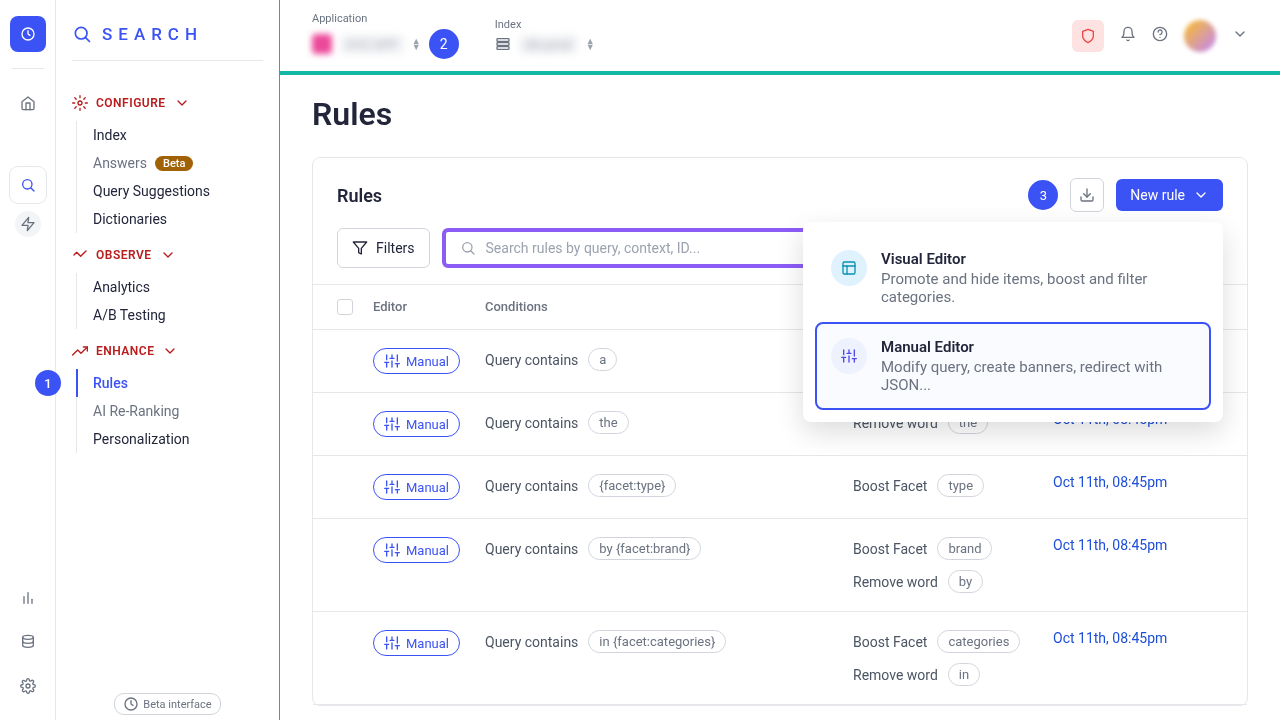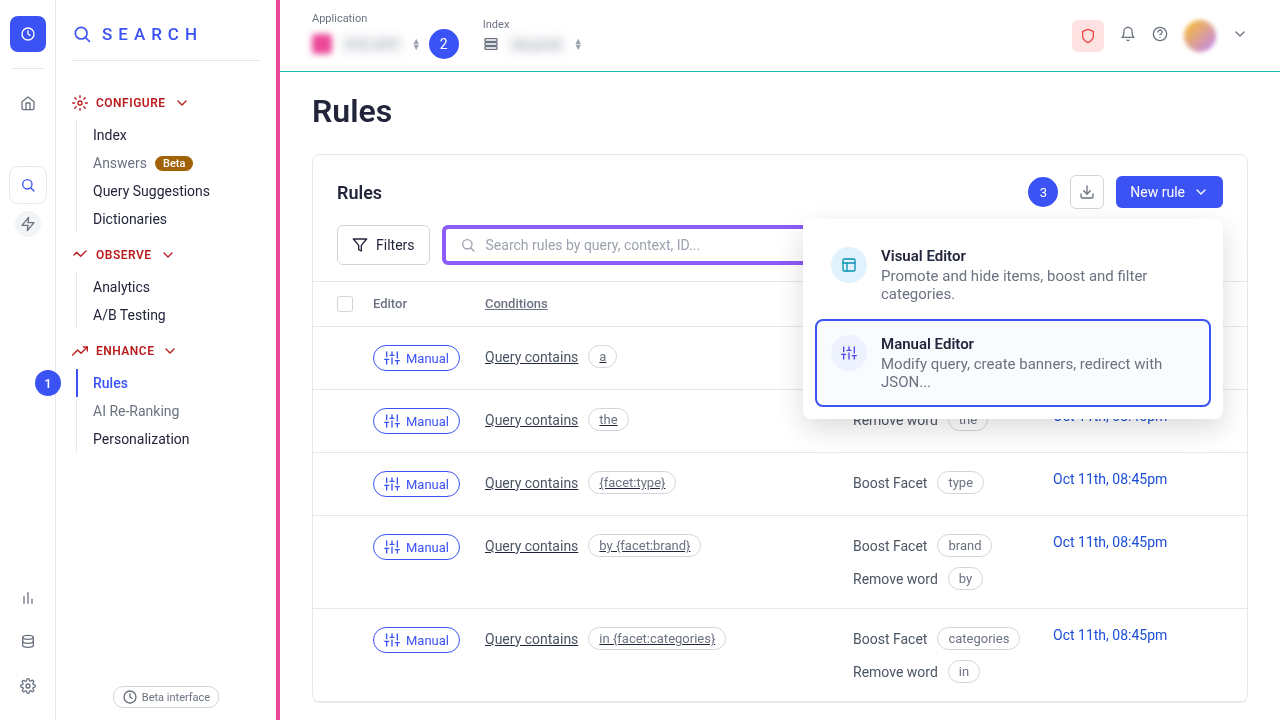--- a/index.html
+++ b/index.html
@@ -4,35 +4,35 @@
 <style>
 * { box-sizing: border-box; margin: 0; padding: 0; font-family: -apple-system, BlinkMacSystemFont, 'Segoe UI', Roboto, sans-serif; }
 body { background: #fff; color: #23263b; font-size: 14px; width: 1280px; height: 720px; overflow: hidden; }
 .app { display: flex; height: 100%; }
 .rail { width: 56px; background: #fff; border-right: 1px solid #e5e7eb; display: flex; flex-direction: column; align-items: center; padding-top: 16px; gap: 8px; }
 .rail-item { width: 36px; height: 36px; display: flex; align-items: center; justify-content: center; border-radius: 8px; cursor: pointer; color: #6b7280; }
 .rail-item.brand { background: #3b52f5; color: #fff; border-radius: 8px; }
 .rail-item.sep { border-bottom: 1px solid #e5e7eb; width: 32px; height: 1px; margin: 8px 0; }
 .rail-item.active { box-shadow: 0 0 0 1px #e5e7eb; }
 .rail-bottom { margin-top: auto; display: flex; flex-direction: column; align-items: center; gap: 8px; padding-bottom: 16px; }
-.sidebar { width: 224px; padding: 24px 16px 12px 16px; border-right: 4px solid #ec4899; display: flex; flex-direction: column; }
+.sidebar { width: 224px; padding: 24px 16px 5px 16px; border-right: 1px solid #ec4899; display: flex; flex-direction: column; }
 .sb-title { display: flex; align-items: center; gap: 10px; margin-bottom: 20px; padding-bottom: 16px; border-bottom: 1px solid #e5e7eb;}
 .sb-title .logo { width: 20px; height: 20px; color: #3b52f5; }
 .sb-title-text { font-size: 17px; font-weight: 500; letter-spacing: 6px; color: #3b52f5; }
 .sb-group-head { display: flex; align-items: center; gap: 8px; font-size: 12px; font-weight: 600; color: #b91c1c; letter-spacing: 0.5px; margin: 14px 0 10px 0; cursor: pointer;}
 .sb-list { display: flex; flex-direction: column; gap: 0; border-left: 1px solid #e5e7eb; margin-left: 4px; }
 .sb-item { padding: 6px 0 6px 16px; font-size: 14px; color: #6b7280; cursor: pointer; position: relative; display: flex; align-items: center; gap: 8px;}
 .sb-item.strong { color: #23263b; }
 .sb-item.active { color: #3b52f5; font-weight: 500; }
 .sb-item.active::before { content: ""; position: absolute; left: -1px; top: 0; bottom: 0; width: 2px; background: #3b52f5; }
 .beta-badge { background: #a16207; color: #fff; font-size: 11px; padding: 1px 8px; border-radius: 10px; font-weight: 500; }
 .sb-count { position: absolute; left: -42px; width: 26px; height: 26px; border-radius: 50%; background: #3b52f5; color: #fff; font-size: 13px; display: flex; align-items: center; justify-content: center; }
 .beta-pill { margin-top: auto; align-self: center; font-size: 11px; color: #6b7280; border: 1px solid #d1d5db; padding: 2px 8px; border-radius: 10px; display: flex; align-items: center; gap: 4px; }
 .main { flex: 1; display: flex; flex-direction: column; overflow: hidden; }
-.topbar { display: flex; align-items: center; padding: 12px 32px; border-bottom: 1px solid #14b8a6; gap: 24px; justify-content: space-between; }
+.topbar { display: flex; align-items: center; padding: 12px 32px; border-bottom: 4px solid #14b8a6; gap: 36px; justify-content: space-between; }
 .top-col { display: flex; flex-direction: column; gap: 4px; }
 .top-label { font-size: 11px; color: #6b7280; }
 .top-value { display: flex; align-items: center; gap: 8px; }
 .blur-box { filter: blur(4px); background: #f3f4f6; color: #9ca3af; border-radius: 4px; padding: 2px 6px; font-size: 13px; }
 .pink-dot { width: 20px; height: 20px; border-radius: 4px; background: #ec4899; filter: blur(3px); }
 .count-chip { width: 30px; height: 30px; border-radius: 50%; background: #3b52f5; color: #fff; display: flex; align-items: center; justify-content: center; font-size: 14px; }
 .topbar-spacer { flex: 1; }
 .topbar-icons { display: flex; align-items: center; gap: 16px; color: #6b7280; }
 .shield-btn { width: 32px; height: 32px; display: flex; align-items: center; justify-content: center; background: #fee2e2; color: #ef4444; border-radius: 6px; }
 .avatar { width: 32px; height: 32px; border-radius: 50%; background: linear-gradient(135deg,#fbbf24,#c084fc); filter: blur(2px); }
@@ -44,21 +44,21 @@
 .panel-title { font-size: 18px; font-weight: 600; flex: 1; }
 .count-badge { width: 30px; height: 30px; border-radius: 50%; background: #3b52f5; color: #fff; display: flex; align-items: center; justify-content: center; font-size: 13px; }
 .icon-btn { width: 34px; height: 34px; border: 1px solid #d1d5db; border-radius: 6px; display: flex; align-items: center; justify-content: center; cursor: pointer; color: #6b7280; }
 .primary-btn { background: #3b52f5; color: #fff; padding: 8px 14px; border-radius: 6px; font-size: 14px; cursor: pointer; display: flex; align-items: center; gap: 8px; border: none; position: relative;}
 .search-row { display: flex; gap: 12px; }
 .filters-btn { border: 1px solid #d1d5db; border-radius: 6px; padding: 8px 14px; font-size: 14px; display: flex; align-items: center; gap: 8px; cursor: pointer; color: #23263b; background: #fff;}
 .search-box { flex: 1; border: 4px solid #8b5cf6; border-radius: 6px; padding: 8px 14px; display: flex; align-items: center; gap: 10px; color: #9ca3af; max-width: 540px;}
 .table-head { display: flex; padding: 14px 24px; border-top: 1px solid #e5e7eb; border-bottom: 1px solid #e5e7eb; font-size: 13px; color: #6b7280; font-weight: 500; }
 .col-check { width: 36px; }
 .col-editor { width: 112px; }
-.col-cond { flex: 1; text-decoration: underline; }
+.col-cond { flex: 1; }
 .col-cons { width: 200px; }
 .col-date { width: 170px; }
 .row { display: flex; padding: 18px 24px; border-bottom: 1px solid #e5e7eb; font-size: 14px; align-items: flex-start; }
 .editor-pill { border: 1px solid #3b52f5; color: #3b52f5; padding: 4px 10px; border-radius: 14px; font-size: 13px; display: inline-flex; align-items: center; gap: 6px; }
 .cond-text { color: #4b5563; display: flex; align-items: center; gap: 10px; }
 .token { border: 1px solid #d1d5db; color: #6b7280; padding: 3px 10px; border-radius: 12px; font-size: 13px; }
 .cons-stack { display: flex; flex-direction: column; gap: 10px; }
 .cons-line { display: flex; align-items: center; gap: 10px; color: #4b5563; }
 .date-text { color: #1d4ed8; }
 .checkbox { width: 16px; height: 16px; border: 1.5px solid #d1d5db; border-radius: 3px; }

